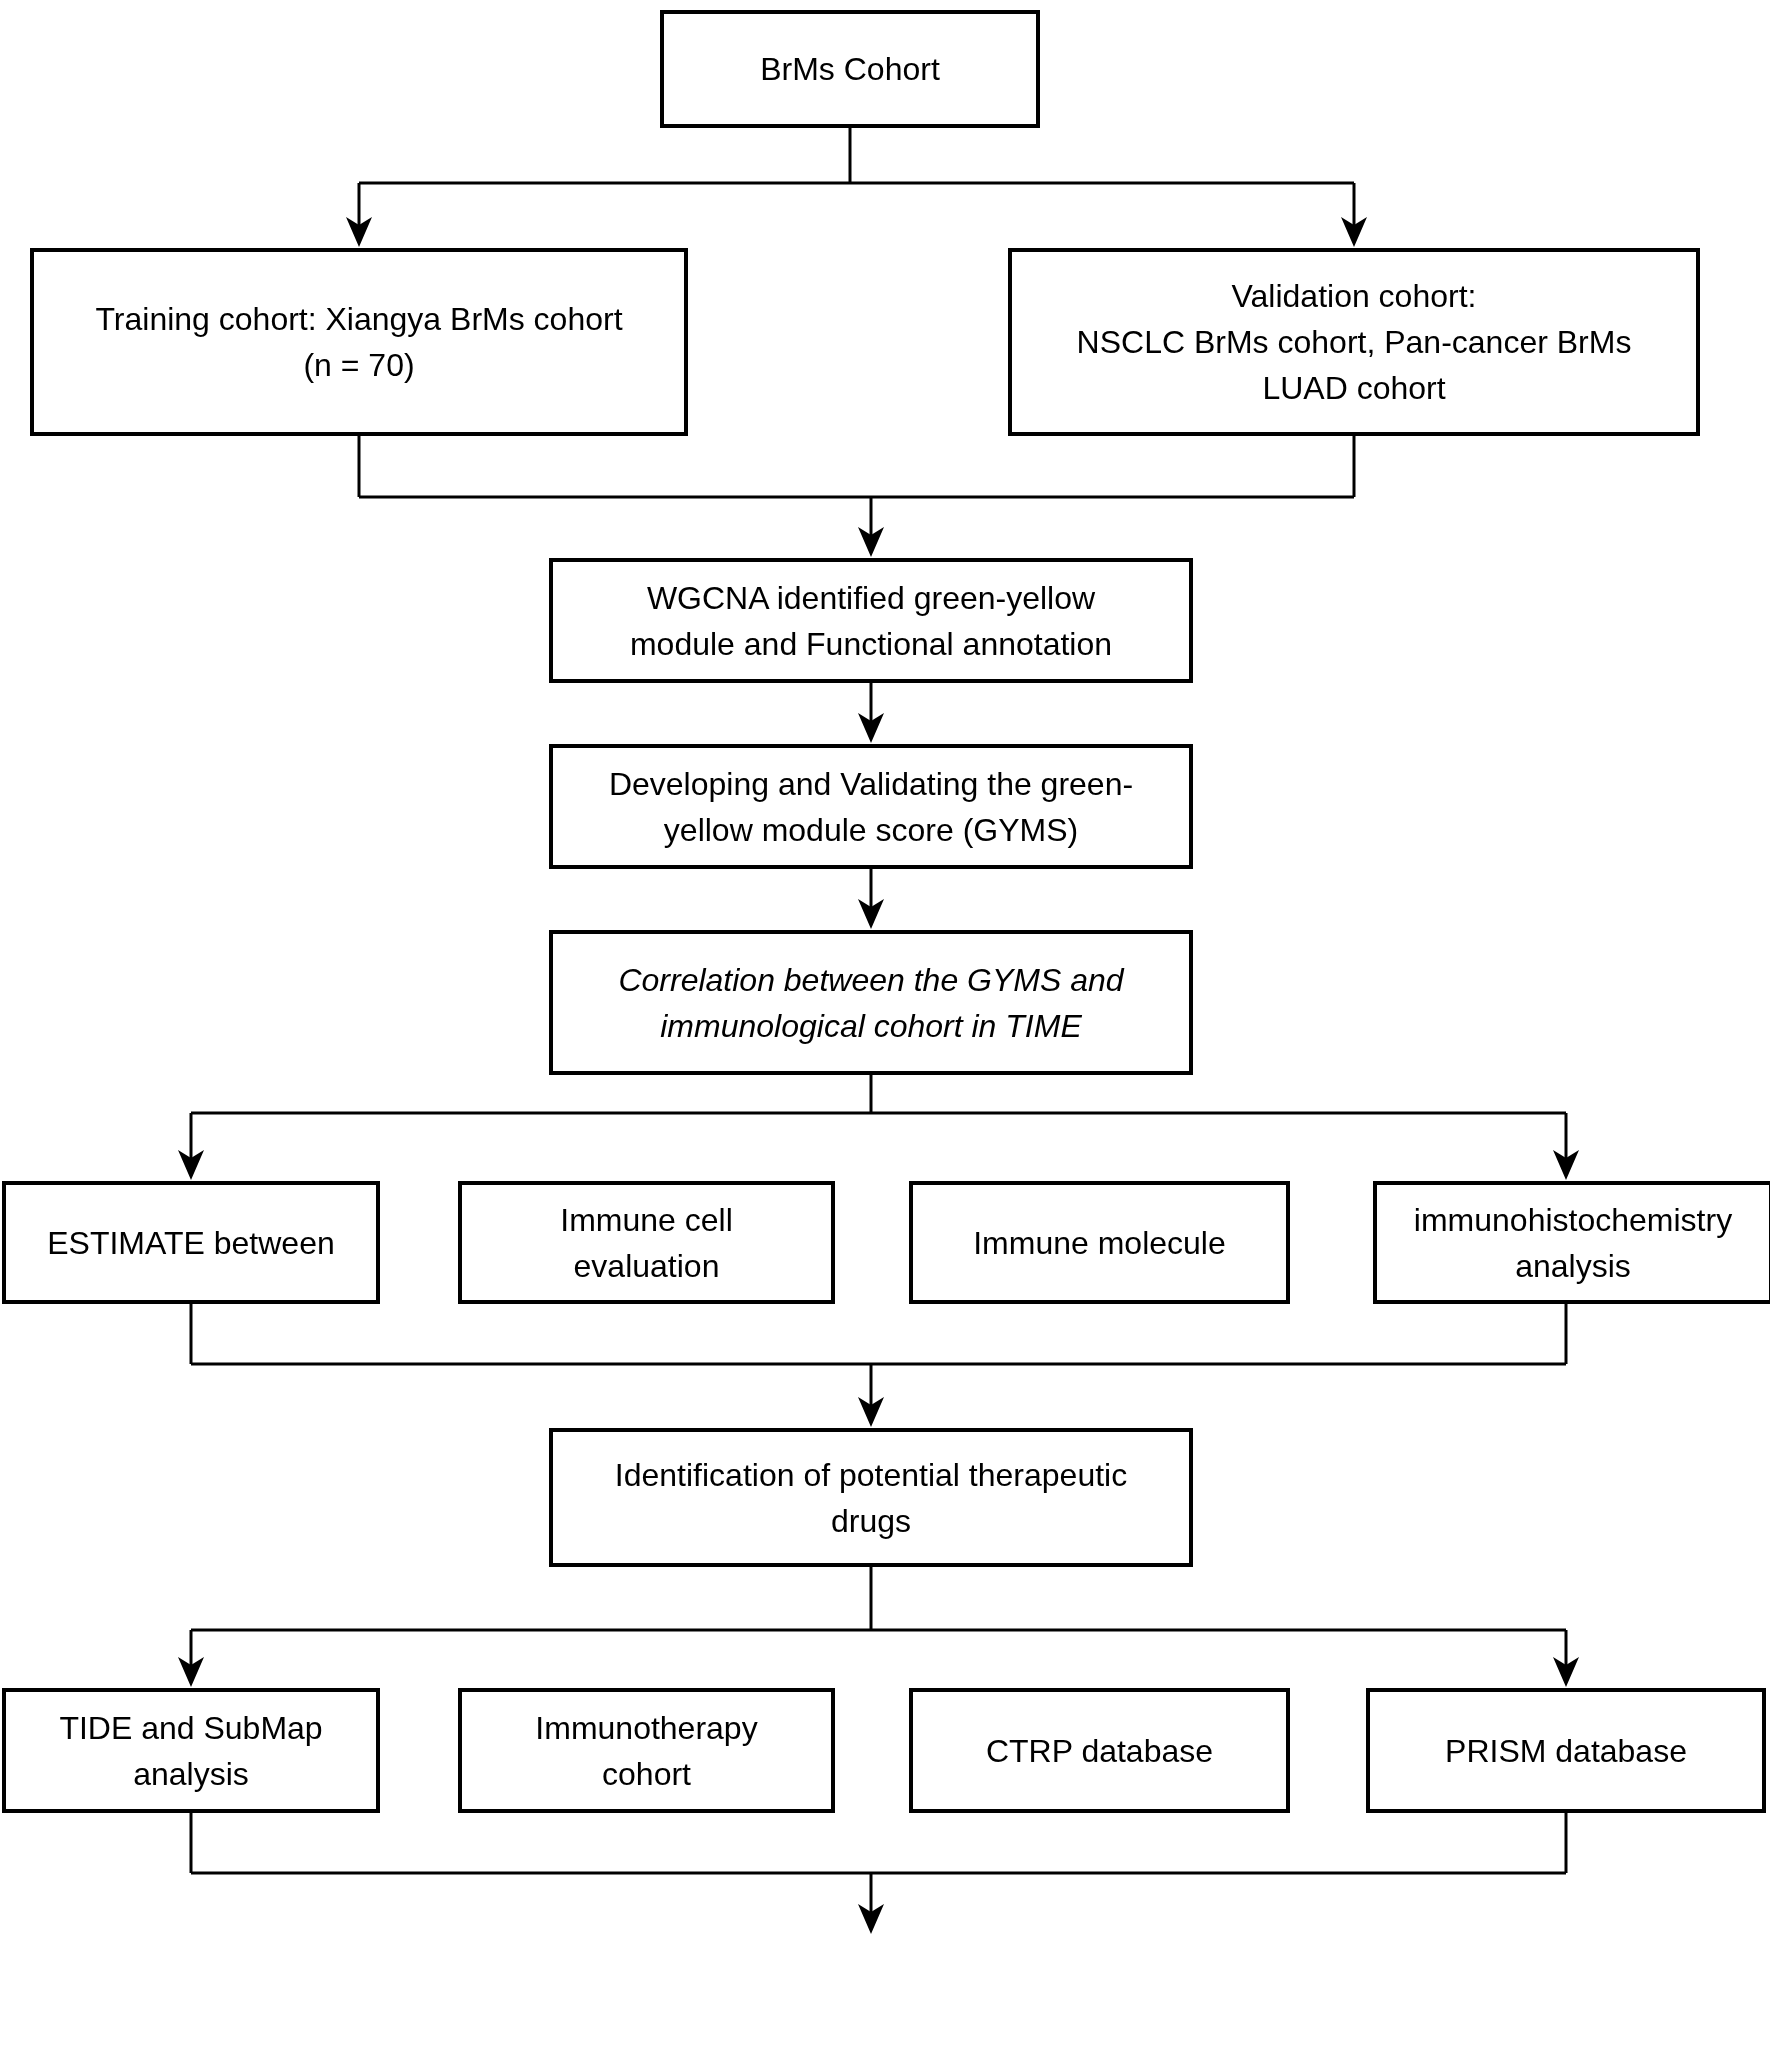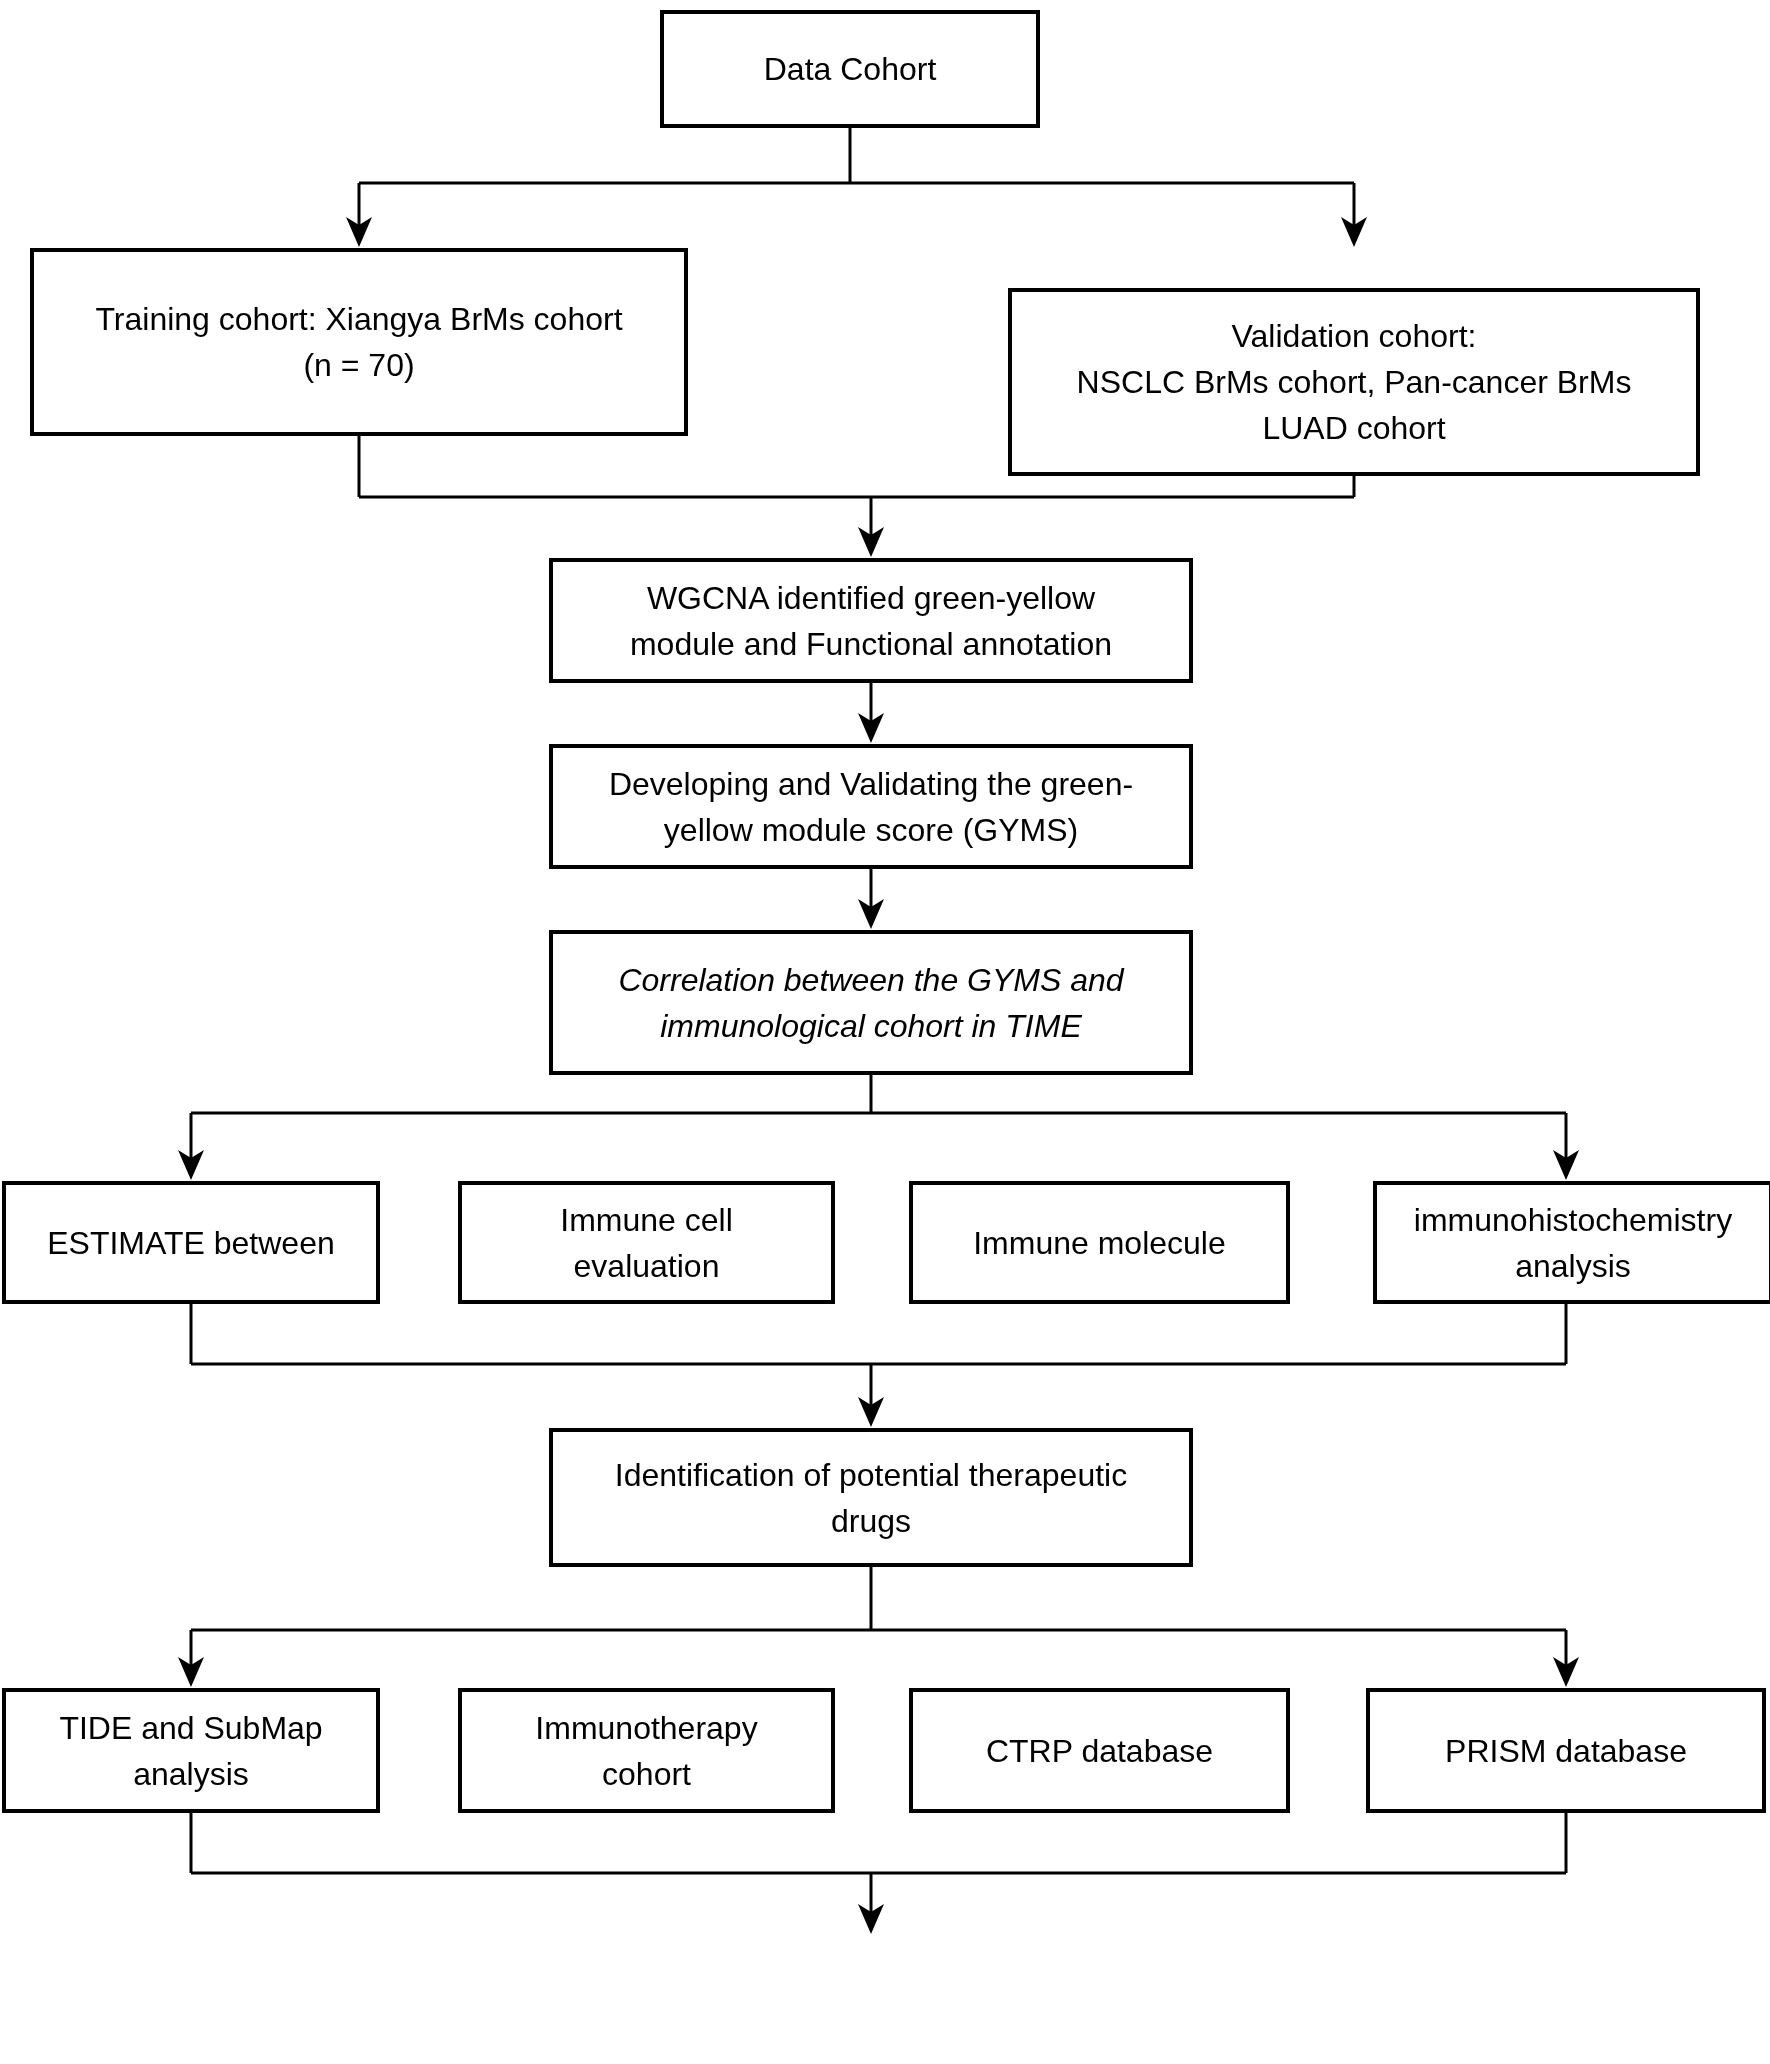--- a/index.html
+++ b/index.html
@@ -38,21 +38,21 @@
     padding: 4px 10px;
   }
   .box .line {
     display: block;
     white-space: nowrap;
   }
 
   
   .b-data          { left: 660px;  top: 10px;   width: 380px; height: 118px; }
   .b-training      { left: 30px;   top: 248px;  width: 658px; height: 188px; }
-  .b-validation    { left: 1008px; top: 248px;  width: 692px; height: 188px; margin-top: 40px; }
+  .b-validation    { left: 1008px; top: 248px;  width: 692px; height: 188px; }
   .b-wgcna         { left: 549px;  top: 558px;  width: 644px; height: 125px; }
   .b-gyms          { left: 549px;  top: 744px;  width: 644px; height: 125px; }
   .b-correlation   { left: 549px;  top: 930px;  width: 644px; height: 145px; font-style: italic; }
   .b-estimate      { left: 2px;    top: 1181px; width: 378px; height: 123px; }
   .b-immunecell    { left: 458px;  top: 1181px; width: 377px; height: 123px; }
   .b-immunemol     { left: 909px;  top: 1181px; width: 381px; height: 123px; }
   .b-ihc           { left: 1366px; top: 1181px; width: 400px; height: 123px; margin-left: 7px; }
   .b-identify      { left: 549px;  top: 1428px; width: 644px; height: 139px; }
   .b-tide          { left: 2px;    top: 1688px; width: 378px; height: 125px; }
   .b-immunotherapy { left: 458px;  top: 1688px; width: 377px; height: 125px; }
@@ -111,21 +111,21 @@
       <path d="M191,1180 L178,1150 L191,1158 L204,1150 Z"></path>
       <path d="M1566,1180 L1553,1150 L1566,1158 L1579,1150 Z"></path>
       <path d="M871,1427 L858,1397 L871,1405 L884,1397 Z"></path>
       <path d="M191,1687 L178,1657 L191,1665 L204,1657 Z"></path>
       <path d="M1566,1687 L1553,1657 L1566,1665 L1579,1657 Z"></path>
       <path d="M871,1934 L858,1904 L871,1912 L884,1904 Z"></path>
     </g>
   </svg>
 
   <div class="box b-data">
-    <span class="line">Data Cohort</span>
+    <span class="line">BrMs Cohort</span>
   </div>
 
   <div class="box b-training">
     <span class="line">Training cohort: Xiangya BrMs cohort</span>
     <span class="line">(n = 70)</span>
   </div>
 
   <div class="box b-validation">
     <span class="line">Validation cohort:</span>
     <span class="line">NSCLC BrMs cohort, Pan-cancer BrMs</span>

